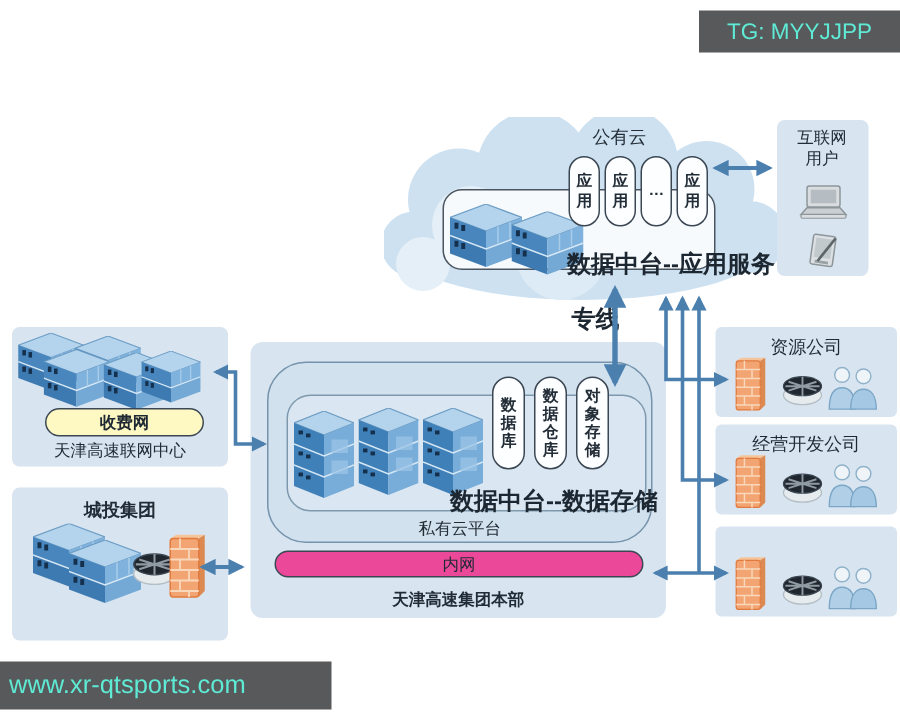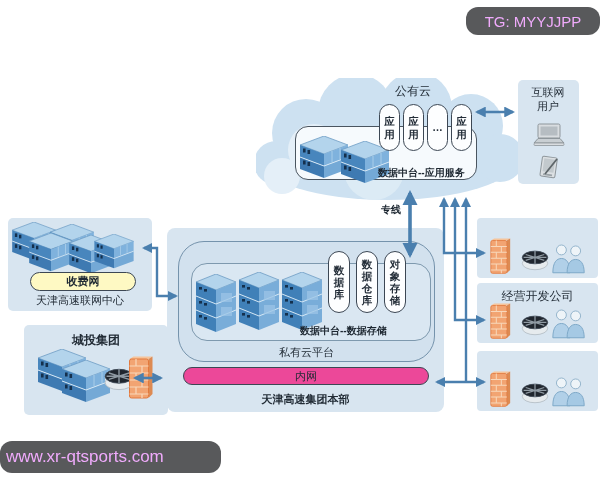--- a/index.html
+++ b/index.html
@@ -16,31 +16,31 @@
     position:absolute; border:1.2px solid var(--pill_border,#3c4754); border-radius:10px;
     background:#fef9c3; display:flex; align-items:center; justify-content:center;
     font-size:11px; font-weight:bold; box-sizing:border-box;
   }
   .pill-v {
     position:absolute; border:1.3px solid var(--pill_border,#3c4754); border-radius:11px;
     background:#fdfeff; display:flex; align-items:center; justify-content:center;
     text-align:center; word-break:break-all; line-height:1.15; font-size:10.5px;
     padding:3px 1px; box-sizing:border-box; font-weight:bold; color:#232d38;
   }
-  .caption { position:absolute; font-size:10px; font-weight:bold; white-space:nowrap; color:#1d2731; }
+  .caption { position:absolute; font-size:16px; font-weight:bold; white-space:nowrap; color:#1d2731; }
   .boxtitle { font-size:12px; color:#222c36; }
   .smalllbl { font-size:11px; color:#222c36; }
   .rb { position:absolute; left:477px; width:121px; height:60px; background:var(--box_bg,#d8e5f0); border-radius:4px; }
   .rb .rb-label { position:absolute; top:5px; left:0; width:100%; text-align:center; font-size:12px; }
   .rb .rb-fw { position:absolute; left:12px; top:20px; }
   .rb .rb-router { position:absolute; left:43px; top:31px; }
   .rb .rb-people { position:absolute; left:73px; top:25px; }
   .darkbar {
-    position:absolute; background:var(--dark_bar,#58595b); color:#f0abfc;
-    display:flex; align-items:center;border-radius:12px;
+    position:absolute; background:var(--dark_bar,#58595b); color:#5eead4;
+    display:flex; align-items:center;
   }
   svg { display:block; }
   #connectors { position:absolute; left:0; top:0; z-index:40; pointer-events:none; }
   .icon { position:absolute; }
 </style>
 </head>
 <body>
 
 <svg width="0" height="0" style="position:absolute" aria-hidden="true">
   <defs>
@@ -161,21 +161,21 @@
     <use href="#iso-server" x="17" y="11" width="44" height="40"></use>
     <use href="#iso-server" x="57" y="13" width="44" height="40"></use>
   </svg>
   <svg class="icon" style="left:84px;top:16px" width="44" height="36">
       <use href="#iso-server"></use>
     </svg>
   <div class="pill-h" style="left:22px;top:54px;width:106px;height:19px">收费网</div>
   <div class="lbl smalllbl" style="left:0;top:75px;width:144px">天津高速联网中心</div>
 </div>
 
-<div class="box" style="left:24px;top:325px;width:144px;height:90px;z-index:2">
+<div class="box" style="left:8px;top:325px;width:144px;height:102px;z-index:2">
   <div class="lbl boxtitle" style="left:0;top:7px;width:144px;font-weight:bold">城投集团</div>
   <svg class="icon" style="left:14px;top:24px" width="74" height="58">
     <use href="#iso-server" x="0" y="0" width="48" height="44"></use>
     <use href="#iso-server" x="24" y="11" width="48" height="44"></use>
   </svg>
   <svg class="icon" style="left:79px;top:42px" width="32" height="24">
       <use href="#router"></use>
     </svg>
   <svg class="icon" style="left:104px;top:31px" width="26" height="44">
       <use href="#fw"></use>
@@ -193,20 +193,21 @@
   <div class="caption" style="left:133px;top:96px">数据中台--数据存储</div>
   <div class="pill-v" style="left:161px;top:23px;width:22px;height:62px">数据库</div>
   <div class="pill-v" style="left:217px;top:23px;width:22px;height:62px">对象存储</div>
   <div class="pill-v" style="left:189px;top:23px;width:22px;height:62px">数据仓库</div>
   <div class="lbl smalllbl" style="left:11px;top:117px;width:257px">私有云平台</div>
   <div class="pill-h" style="left:16px;top:139px;width:246px;height:18px;background:#ec4899;font-weight:normal">内网</div>
   <div class="lbl smalllbl" style="left:0;top:164px;width:277px;font-weight:bold">天津高速集团本部</div>
 </div>
 
 <div class="rb" style="top:218px;z-index:2">
+  <div class="rb-label">资源公司</div>
   <svg class="rb-fw" width="23" height="37">
       <use href="#fw"></use>
     </svg>
   <svg class="rb-router" width="30" height="22">
       <use href="#router"></use>
     </svg>
   <svg class="rb-people" width="38" height="31">
       <use href="#people"></use>
     </svg>
 </div>

